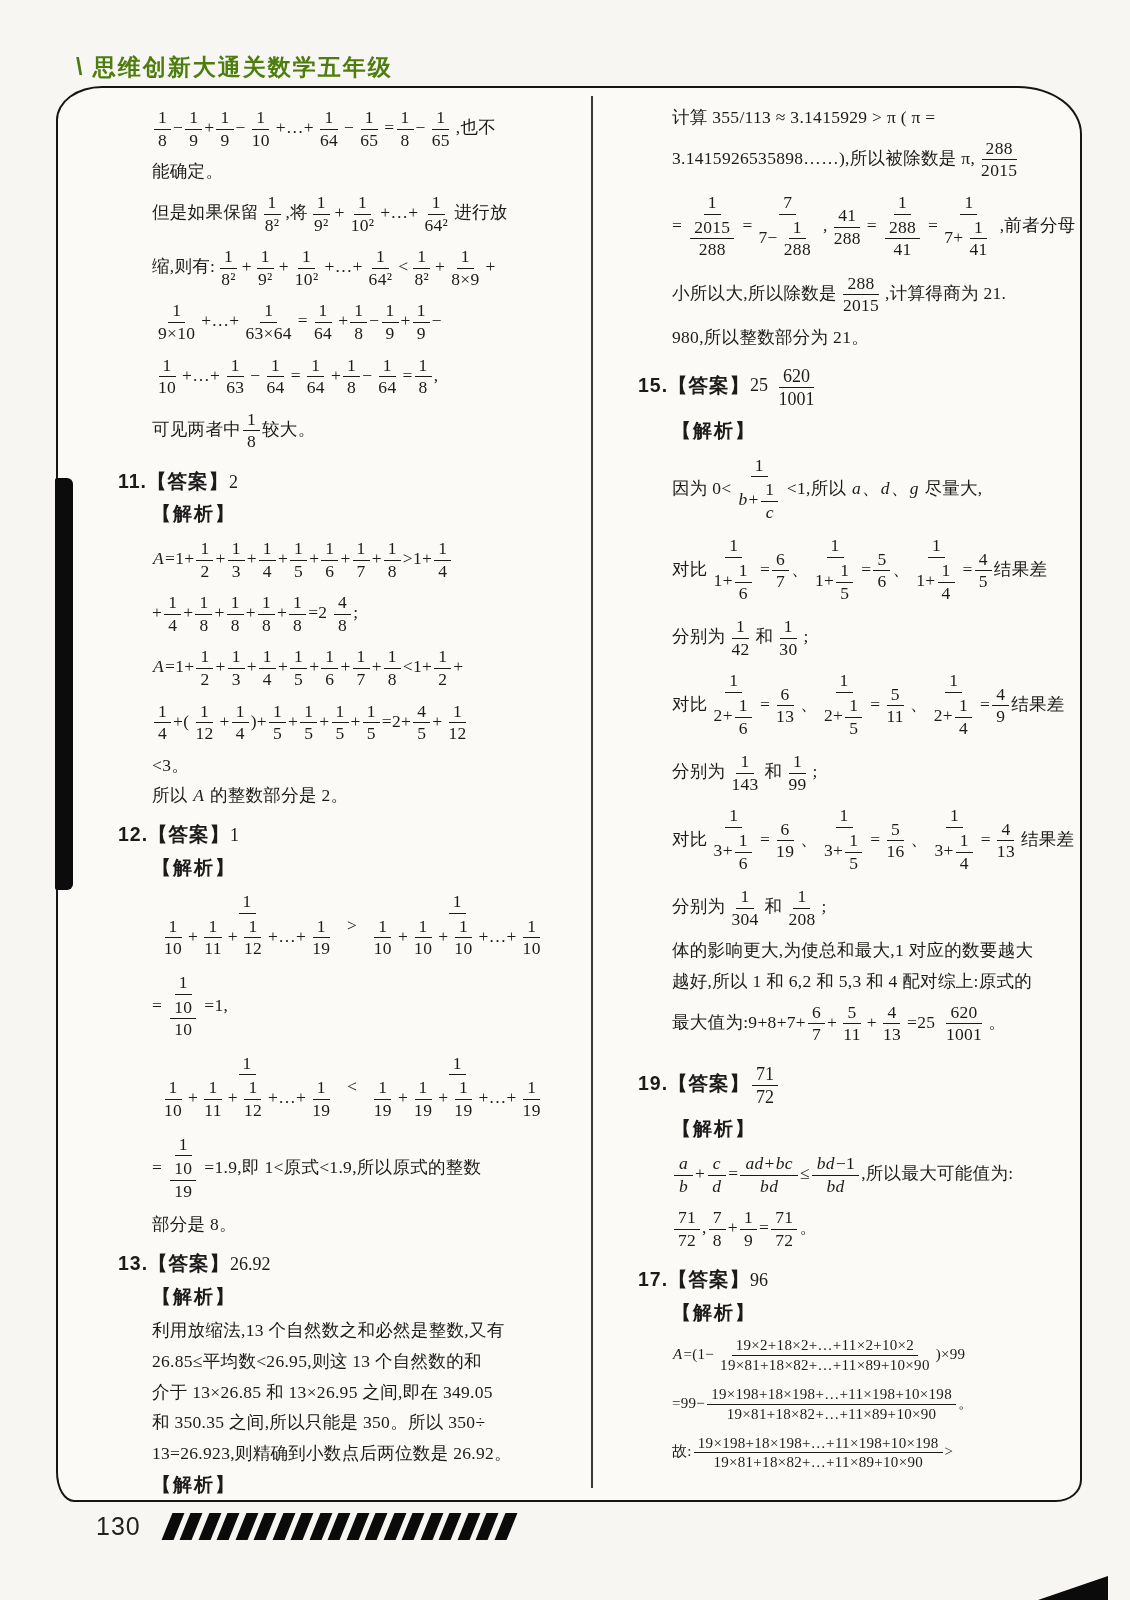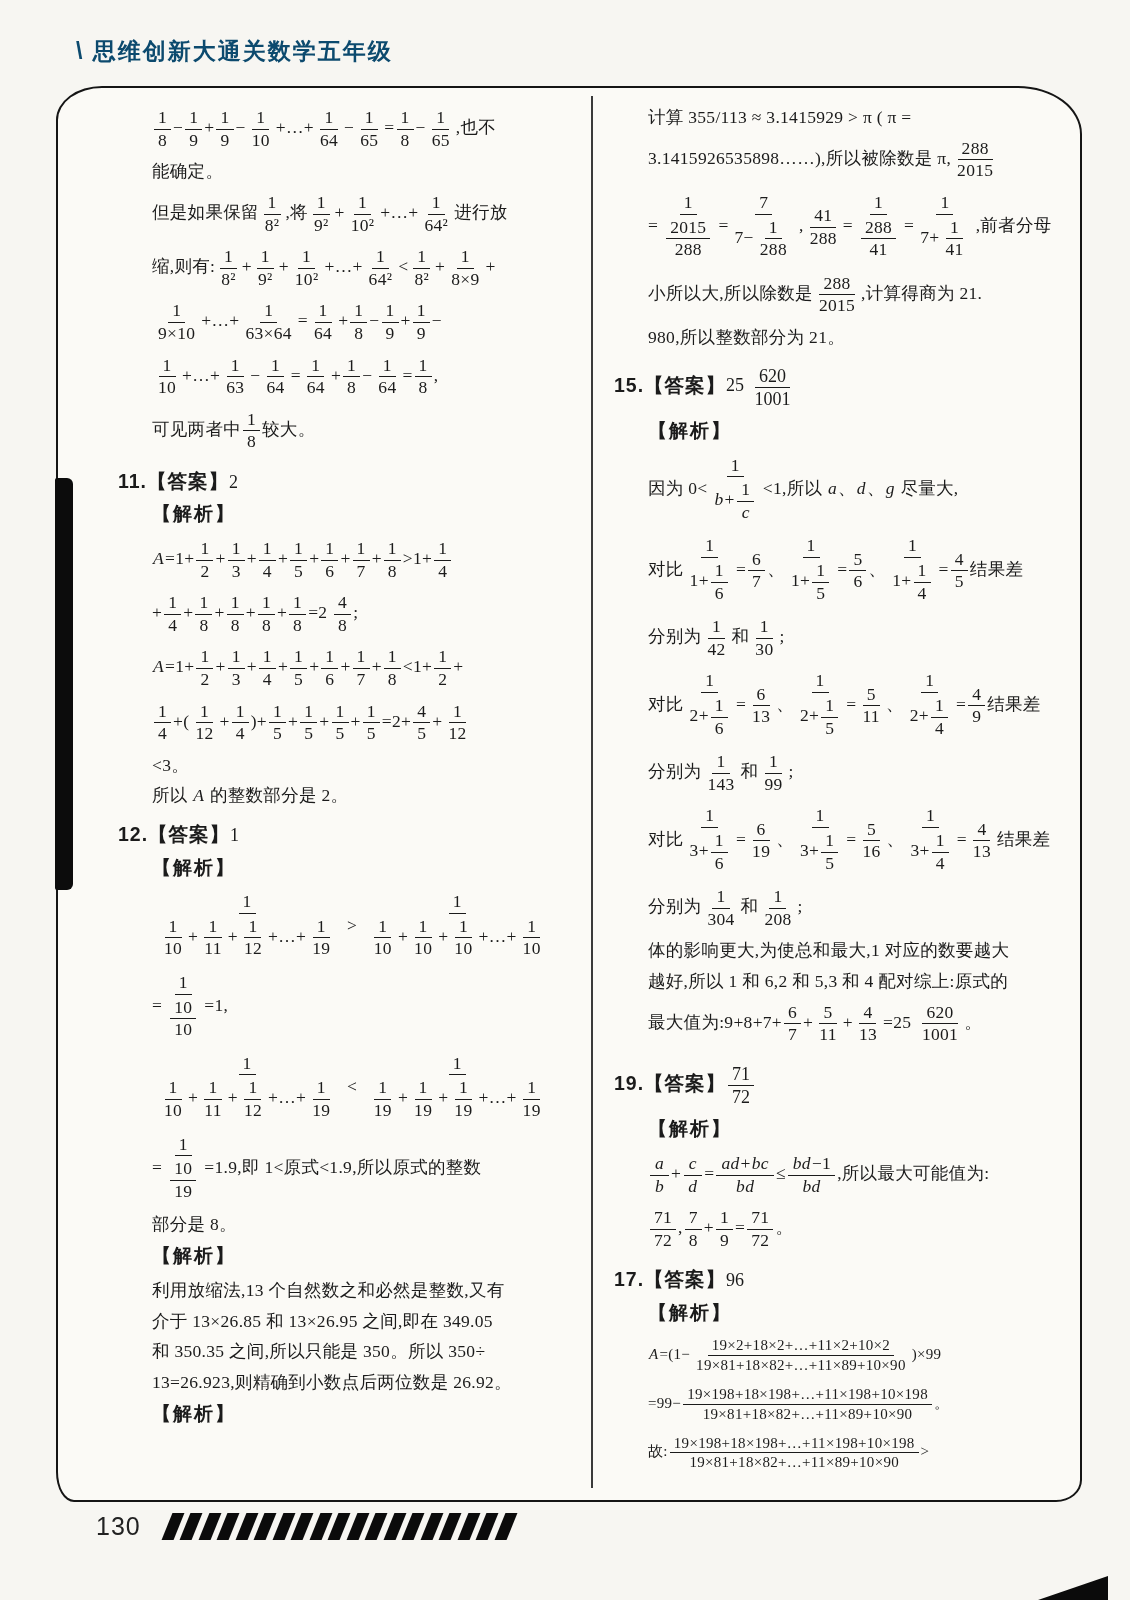--- a/index.html
+++ b/index.html
@@ -3,42 +3,42 @@
 <meta charset="utf-8">
 <style>
   html,body{margin:0;padding:0;}
   body{
     width:1130px;height:1600px;position:relative;overflow:hidden;
     background:#f7f6f2;
     font-family:"Liberation Serif","DejaVu Serif",serif;
     color:#1b1b1b;
   }
   .book-title{
-    position:absolute;left:76px;top:36px;
+    position:absolute;left:76px;top:52px;
     font-family:"Liberation Sans","DejaVu Sans",sans-serif;
-    font-weight:bold;font-size:23px;letter-spacing:2px;color:#0c4a6e;
+    font-weight:bold;font-size:23px;letter-spacing:2px;color:#4d7c0f;
   }
   .frame{
     position:absolute;left:56px;top:86px;width:1022px;height:1412px;
     border:2.5px solid #151515;background:#fbfaf6;
     border-radius:46px 64px 26px 18px / 34px 48px 22px 30px;
   }
   .left-tab{
     position:absolute;left:55px;top:478px;width:18px;height:412px;
     background:#0c0c0c;border-radius:2px 6px 6px 2px;
   }
   .col-divider{
     position:absolute;left:591px;top:96px;width:1.6px;height:1392px;
     background:#3a3a3a;
   }
   .col{
     position:absolute;top:98px;line-height:1.3;
   }
   #left-col{left:118px;width:462px;}
-  #right-col{left:614px;width:458px;}
+  #right-col{left:638px;width:458px;}
   .math-line{
     font-size:17.5px;margin:8px 0;padding-left:34px;
     white-space:nowrap;letter-spacing:0.3px;
   }
   .math-line.tight{font-size:15px;}
   .item-header{
     font-family:"Liberation Sans","DejaVu Sans",sans-serif;
     font-weight:bold;font-size:19.5px;margin:15px 0 6px 0;padding-left:0;
     letter-spacing:1px;
   }
@@ -360,22 +360,24 @@
             </span></span>
         </span></span></div>
     <div class="math-line"><span>=<span class="fr">
           <span class="n">1</span>
           <span class="d"><span class="fr">
               <span class="n">10</span>
               <span class="d">19</span>
             </span></span>
         </span>=1.9,即 1&lt;原式&lt;1.9,所以原式的整数</span></div>
     <div class="math-line"><span>部分是 8。</span></div>
+    <div class="item-header"><span>13.</span><span>【答案】</span><span class="item-val"><span>26.92</span></span></div>
     <div class="jie-row">【解析】</div>
     <div class="math-line"><span>利用放缩法,13 个自然数之和必然是整数,又有</span></div>
+    <div class="math-line"><span>26.85≤平均数&lt;26.95,则这 13 个自然数的和</span></div>
     <div class="math-line"><span>介于 13×26.85 和 13×26.95 之间,即在 349.05</span></div>
     <div class="math-line"><span>和 350.35 之间,所以只能是 350。所以 350÷</span></div>
     <div class="math-line"><span>13=26.923,则精确到小数点后两位数是 26.92。</span></div>
     <div class="jie-row">【解析】</div>
   </div>
 <div class="col" id="right-col">
     <div class="math-line"><span>计算 355/113 ≈ 3.1415929 &gt; π ( π =</span></div>
     <div class="math-line"><span>3.1415926535898……),所以被除数是 π,<span class="fr">
           <span class="n">288</span>
           <span class="d">2015</span>

